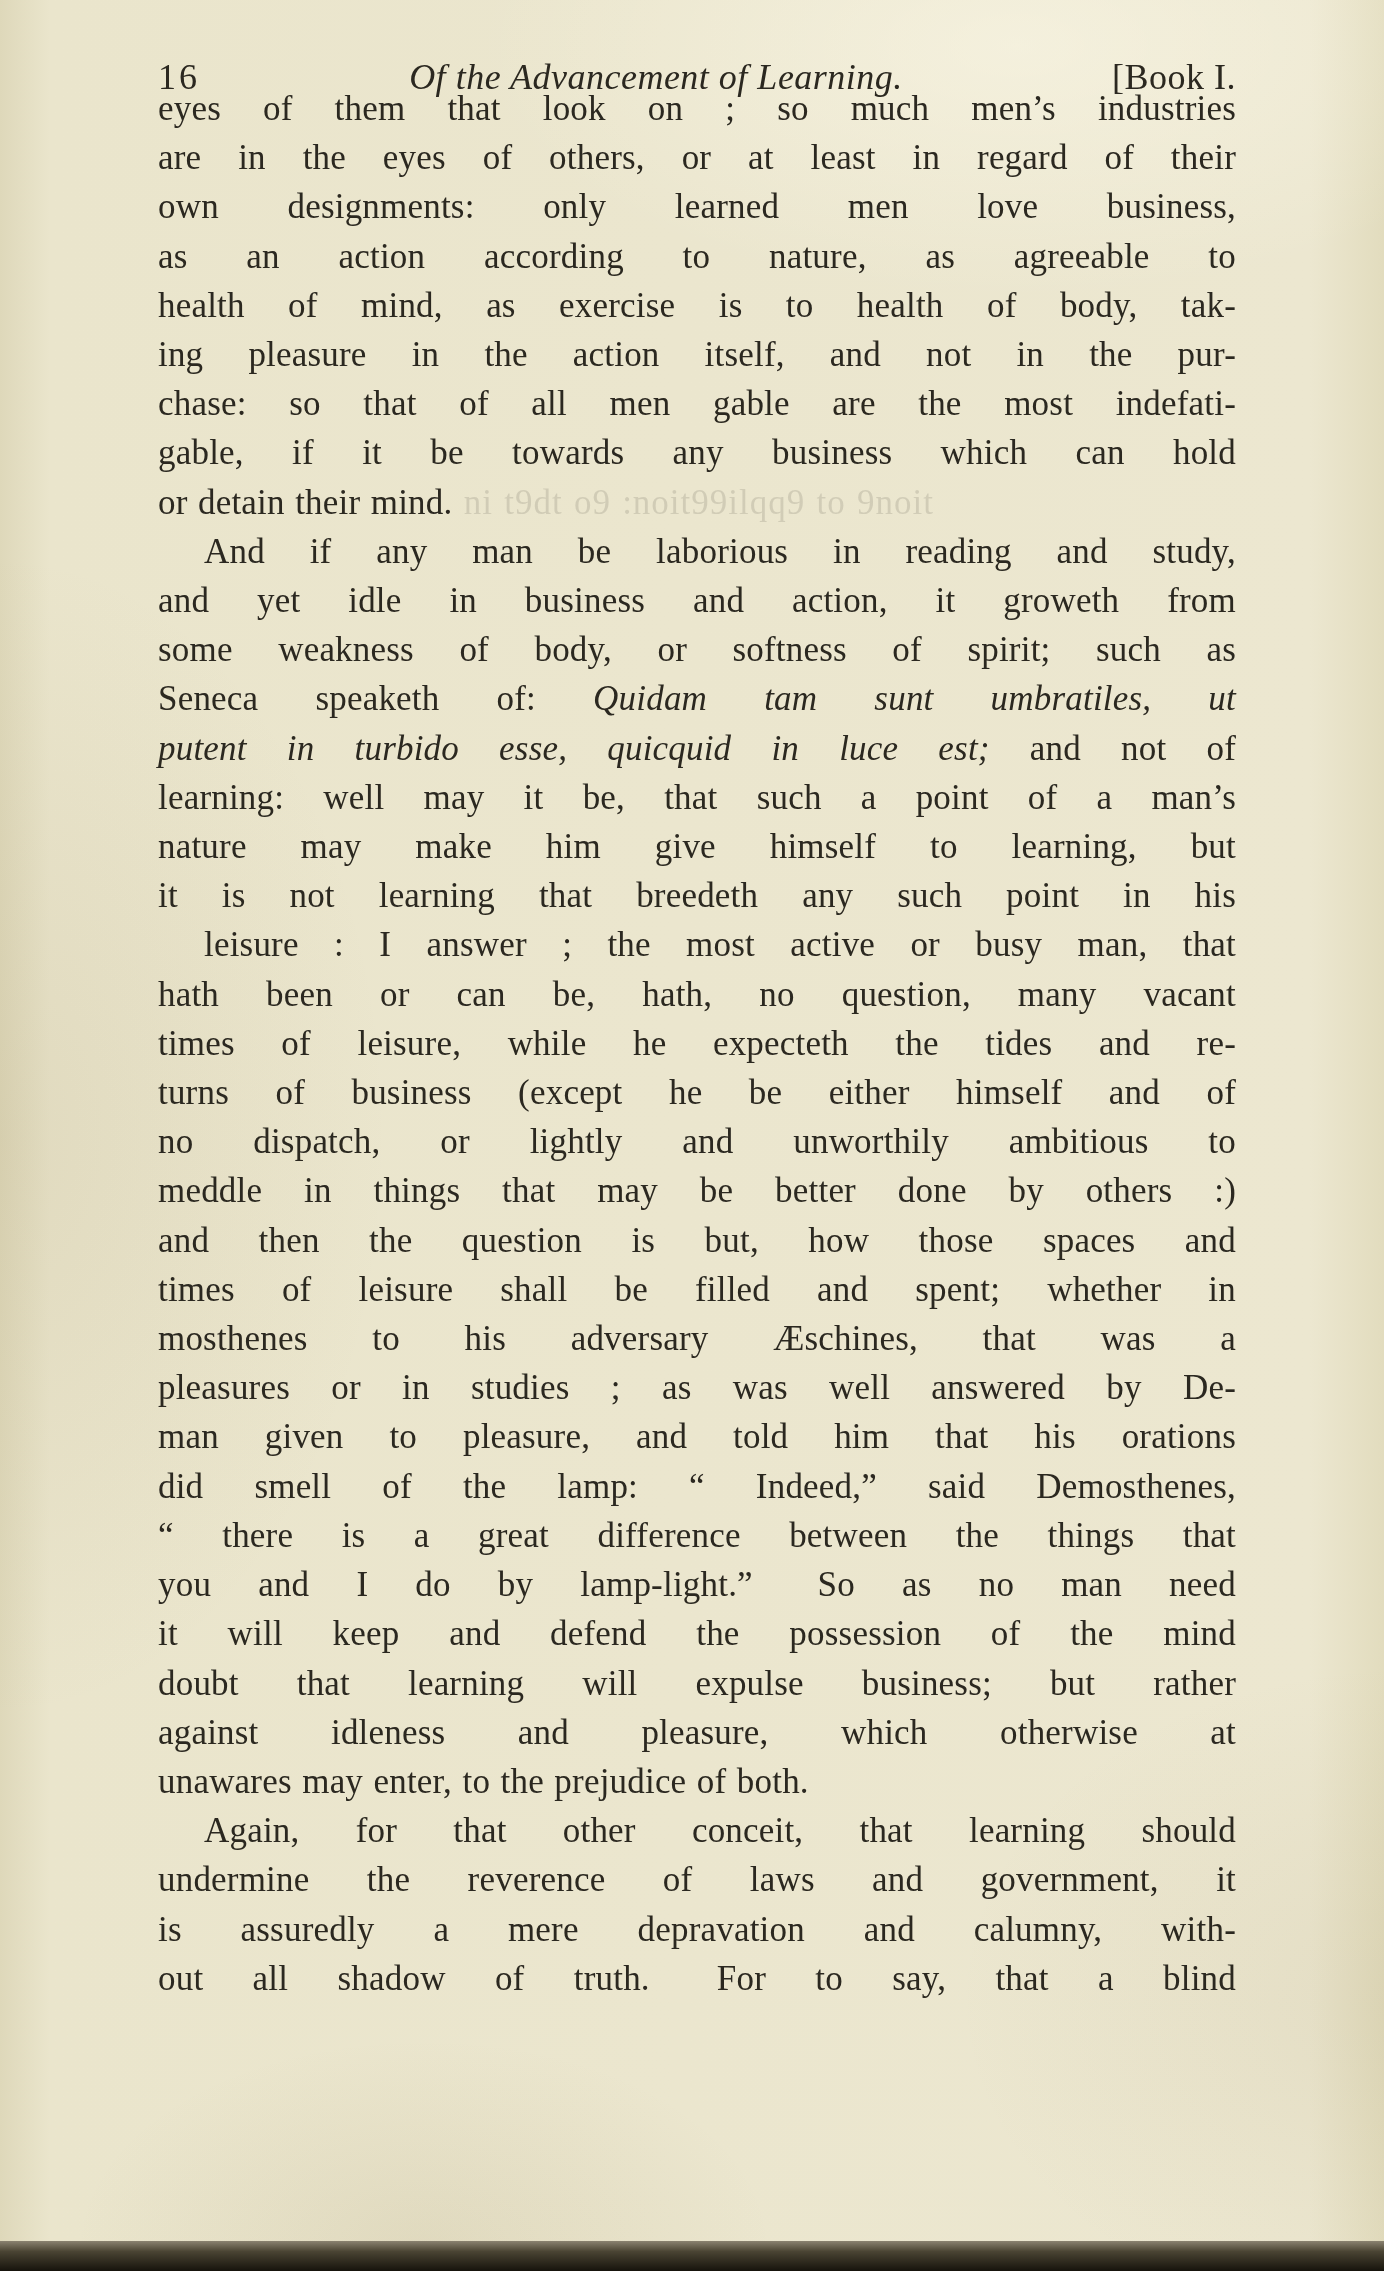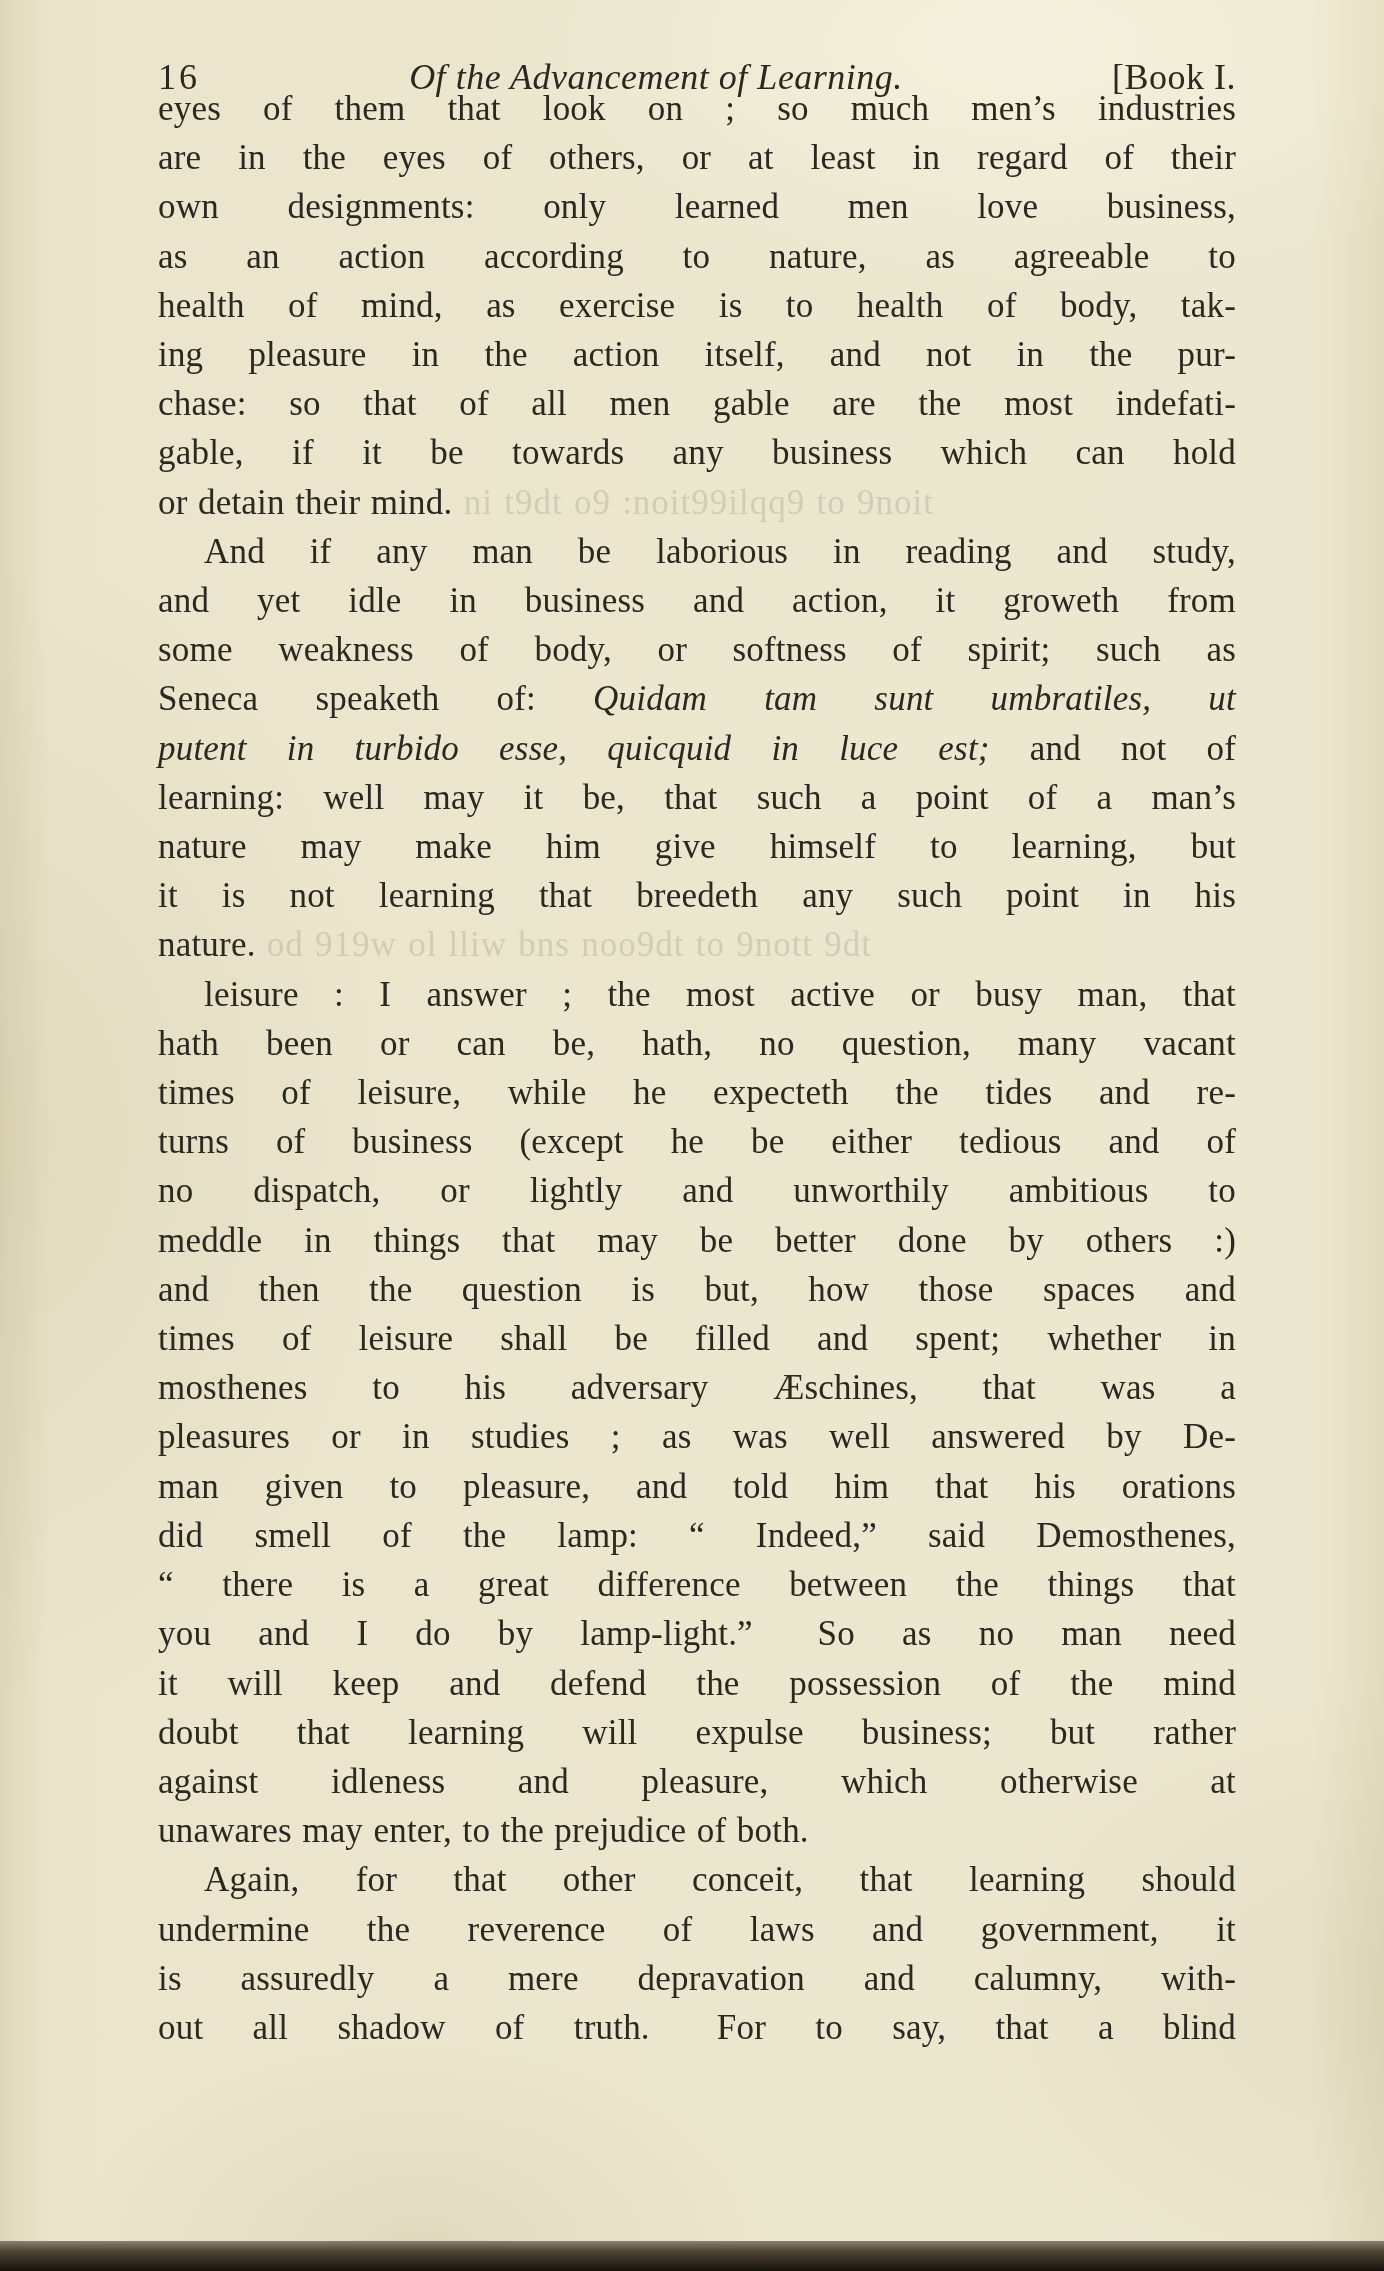--- a/index.html
+++ b/index.html
@@ -110,27 +110,26 @@
       </div>
       <div class="para indent">
         <div class="line"><span>And if any man be laborious in reading and study,</span></div>
         <div class="line"><span>and yet idle in business and action, it groweth from</span></div>
         <div class="line"><span>some weakness of body, or softness of spirit; such as</span></div>
         <div class="line"><span>Seneca speaketh of: </span><span class="it">Quidam tam sunt umbratiles, ut</span></div>
         <div class="line"><span class="it">putent in turbido esse, quicquid in luce est;</span><span> and not of</span></div>
         <div class="line"><span>learning: well may it be, that such a point of a man’s</span></div>
         <div class="line"><span>nature may make him give himself to learning, but</span></div>
         <div class="line"><span>it is not learning that breedeth any such point in his</span></div>
-        <div class="line last"><span>nature.</span><span class="ghost">  od 919w ol lliw  bns  noo9dt to 9nott 9dt</span></div>
       </div>
       <div class="para indent">
         <div class="line"><span>leisure : I answer ; the most active or busy man, that</span></div>
         <div class="line"><span>hath been or can be, hath, no question, many vacant</span></div>
         <div class="line"><span>times of leisure, while he expecteth the tides and re-</span></div>
-        <div class="line"><span>turns of business (except he be either tedious and of</span></div>
+        <div class="line"><span>turns of business (except he be either himself and of</span></div>
         <div class="line"><span>no dispatch, or lightly and unworthily ambitious to</span></div>
         <div class="line"><span>meddle in things that may be better done by others :)</span></div>
         <div class="line"><span>and then the question is but, how those spaces and</span></div>
         <div class="line"><span>times of leisure shall be filled and spent; whether in</span></div>
         <div class="line"><span>mosthenes to his adversary Æschines, that was a</span></div>
         <div class="line"><span>pleasures or in studies ; as was well answered by De-</span></div>
         <div class="line"><span>man given to pleasure, and told him that his orations</span></div>
         <div class="line"><span>did smell of the lamp: “ Indeed,” said Demosthenes,</span></div>
         <div class="line"><span>“ there is a great difference between the things that</span></div>
         <div class="line"><span>you and I do by lamp-light.”  So as no man need</span></div>

